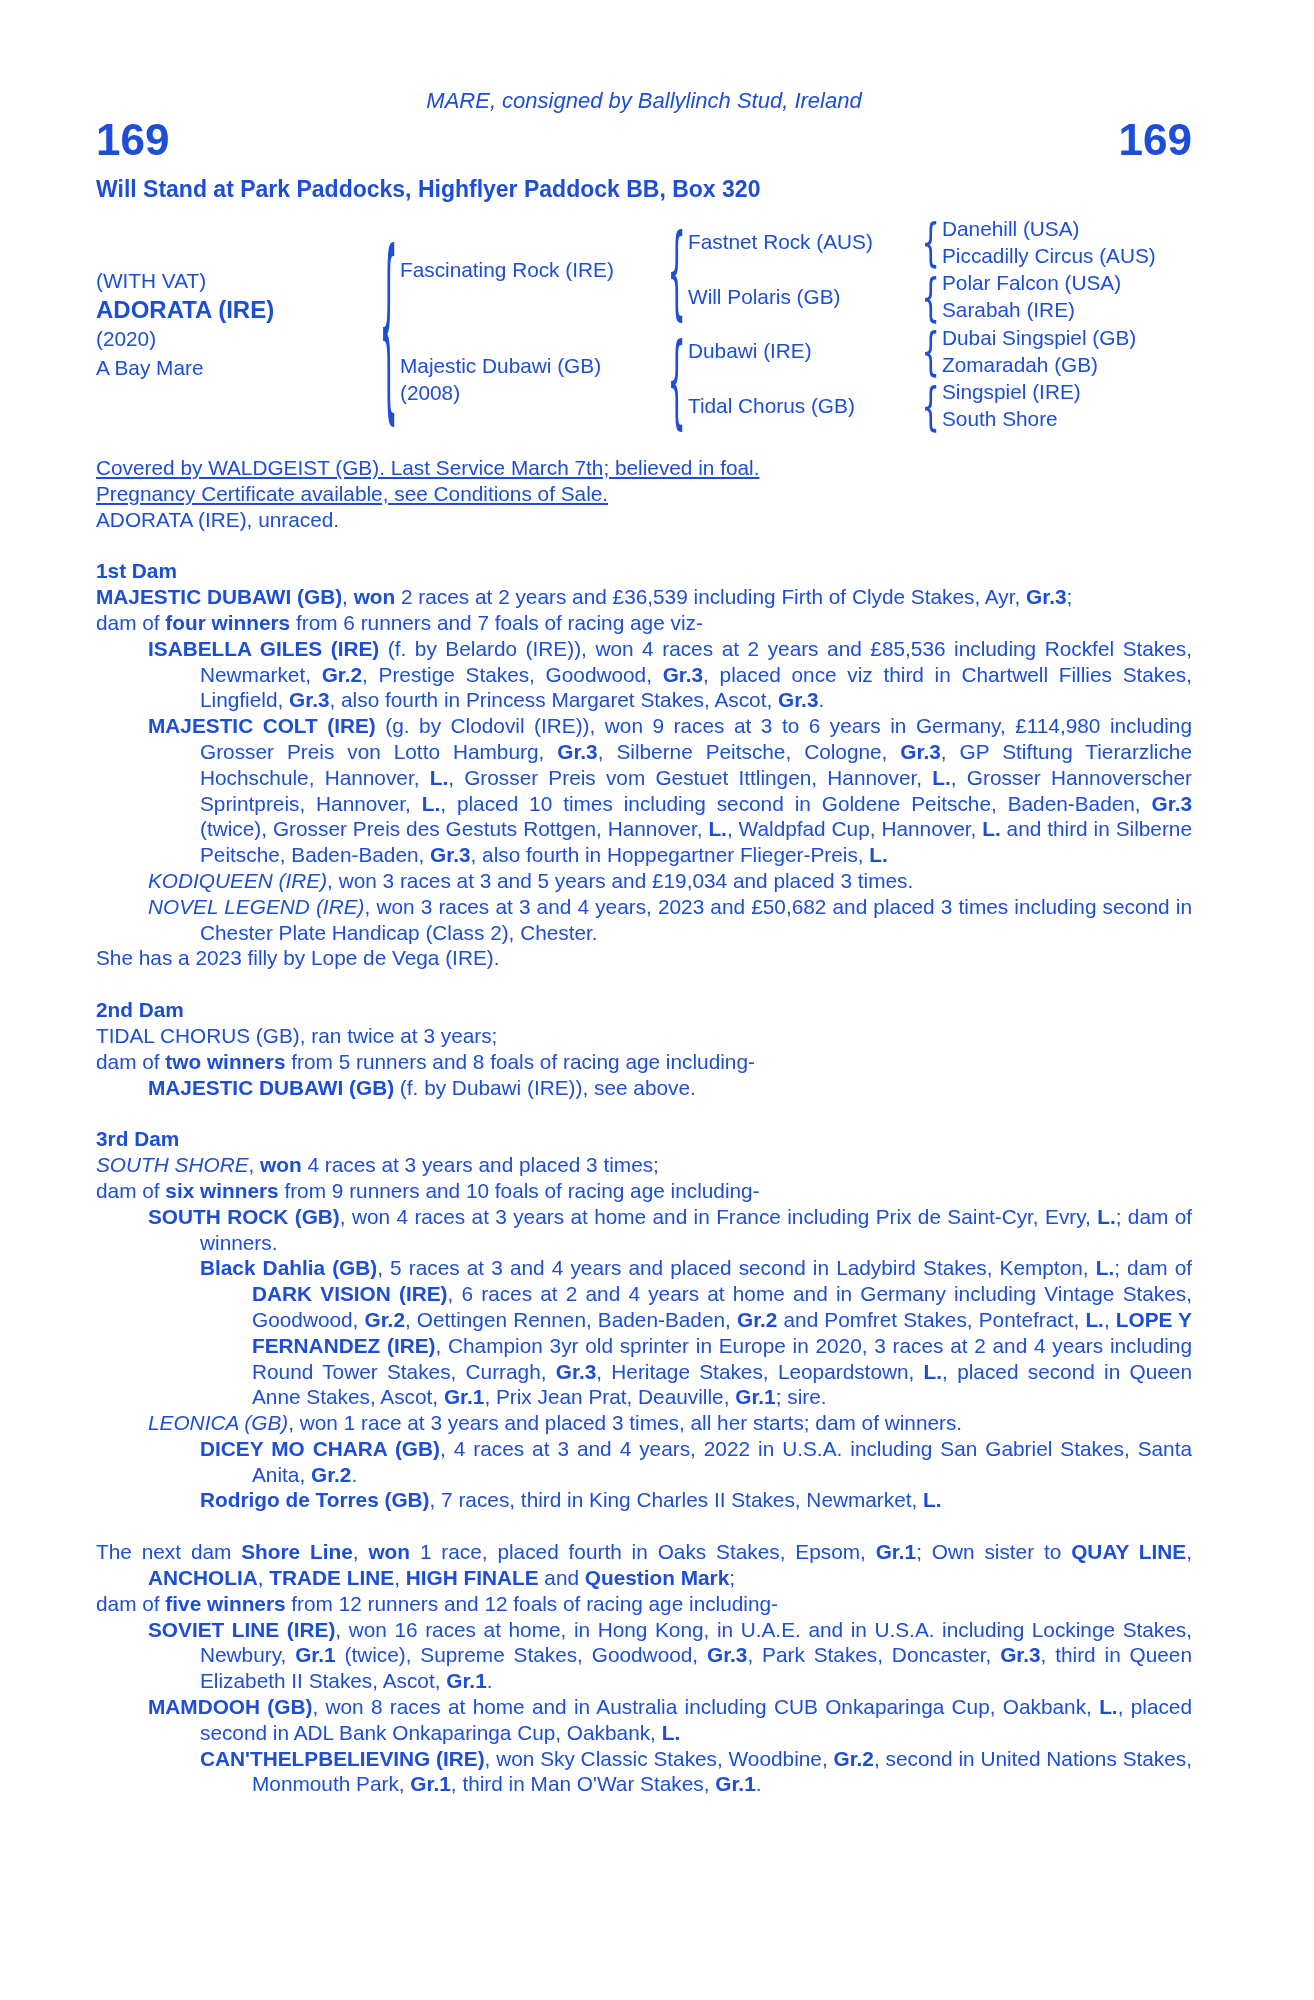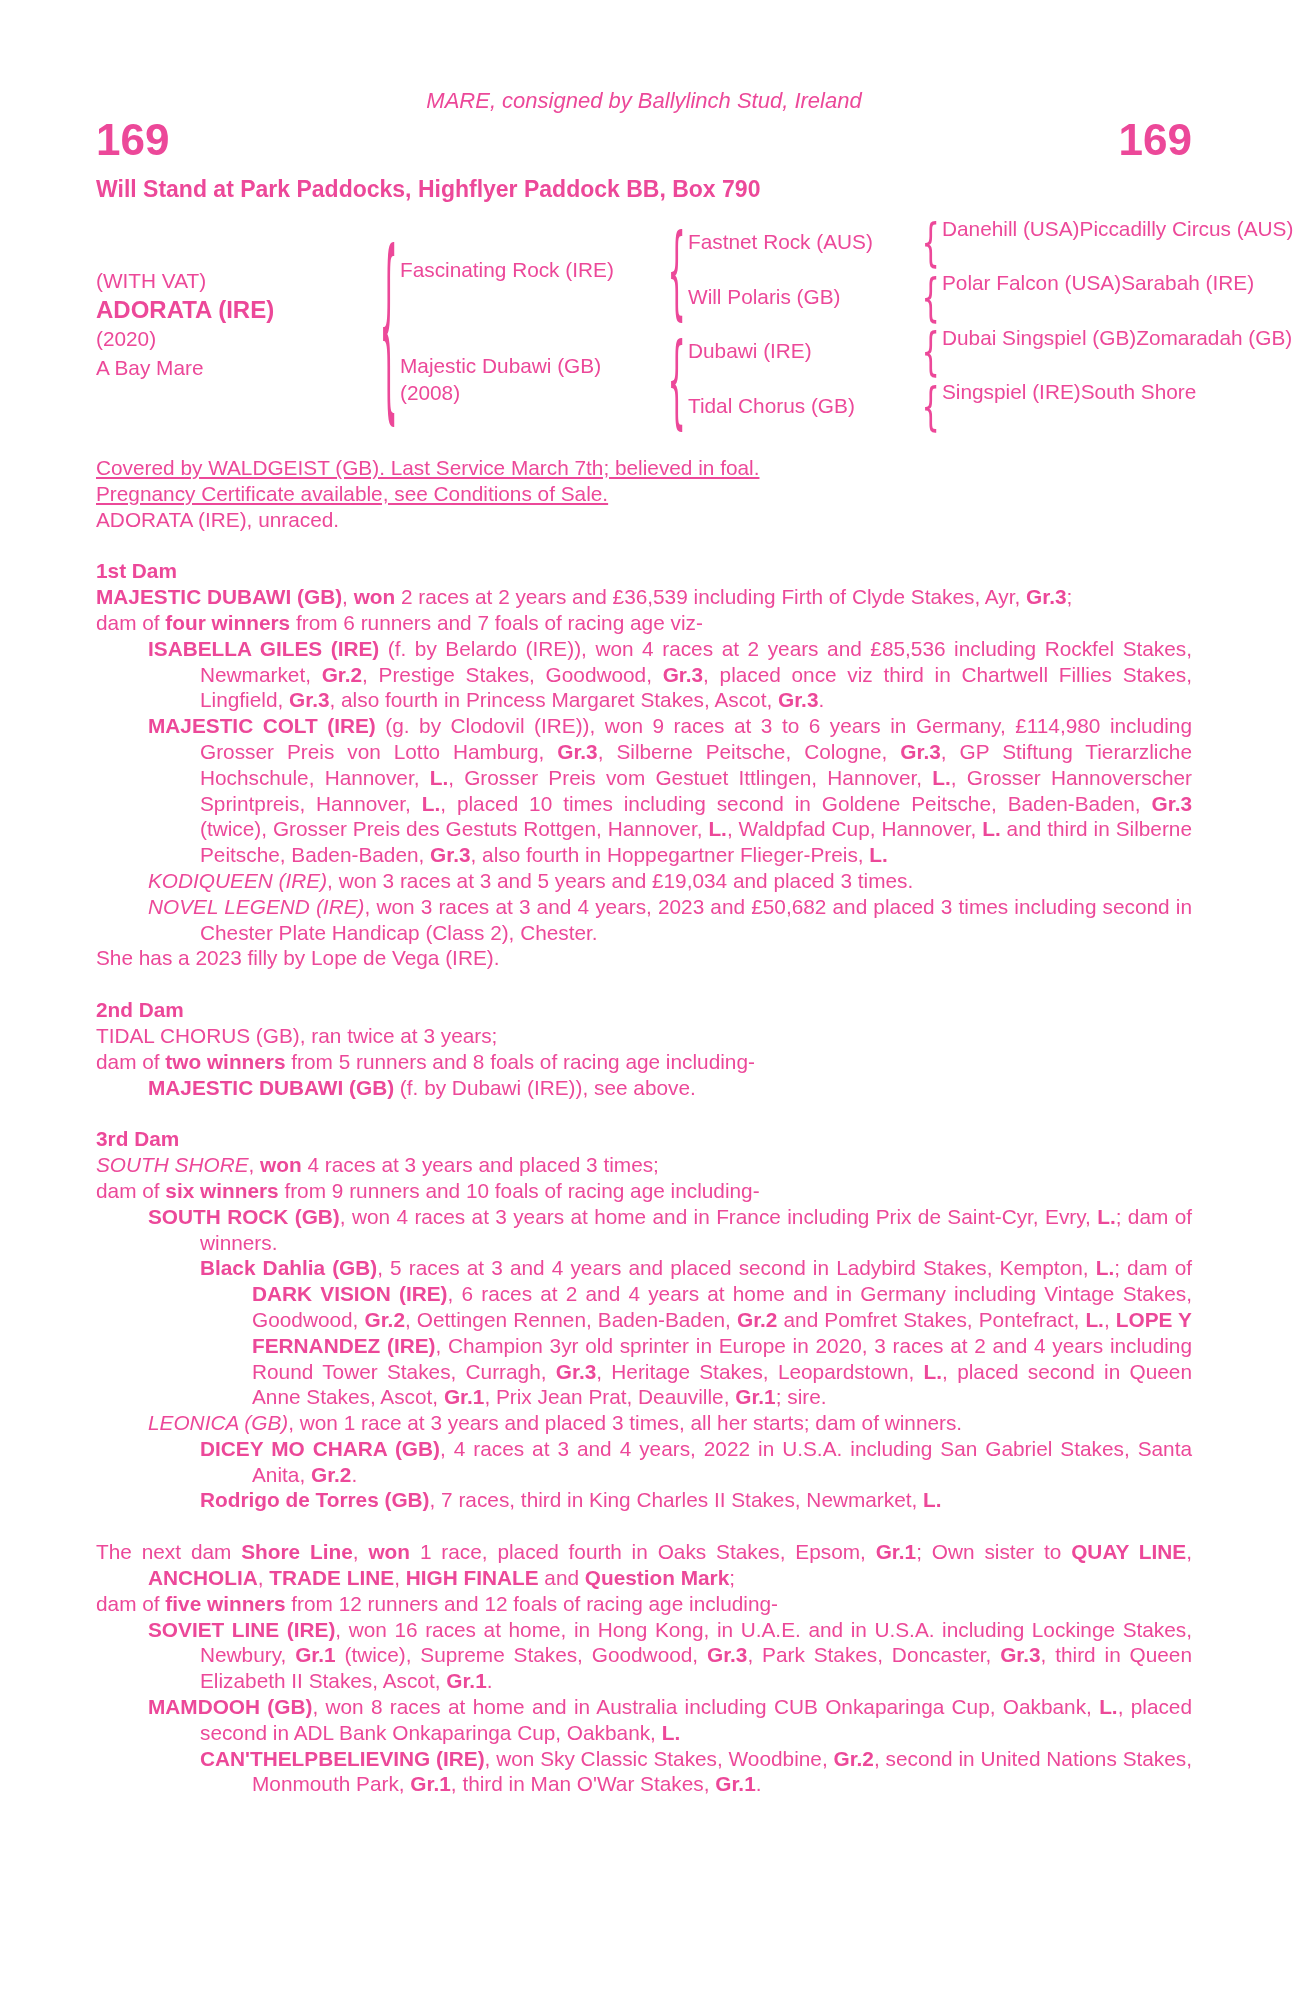--- a/index.html
+++ b/index.html
@@ -1,17 +1,17 @@
 <!DOCTYPE html>
 <html><head>
 <meta charset="utf-8">
 <style>
   html,body { margin:0; padding:0; background:#ffffff; }
   .page {
-    position:relative; width:1314px; height:2000px; background:#ffffff; color:#ec4899;
+    position:relative; width:1314px; height:2000px; background:#ffffff; color:#1d4ed8;
     font-family:"Liberation Sans","DejaVu Sans",sans-serif;
     font-size:20.8px; line-height:25.8px;
     box-sizing:border-box; padding:88px 122px 0 96px; overflow:hidden;
   }
   .b { font-weight:700; }
   .i { font-style:italic; }
 
   .consignor { text-align:center; font-style:italic; font-size:22px; line-height:26px; }
   .lot-row { display:flex; justify-content:space-between; margin-top:5px; font-weight:700; font-size:44px; line-height:42px; }
   .stand { margin-top:15px; font-weight:700; font-size:23px; line-height:27px; }
@@ -23,21 +23,21 @@
   .brace { flex:none; width:22px; height:100%; display:flex; align-items:center; justify-content:center; overflow:visible; }
   .brace span { font-family:"DejaVu Sans",sans-serif; font-weight:400; font-size:40px; line-height:1; display:block;
     transform:scaleX(0.72) scaleY(var(--sy,1)); }
   .b1 { --sy:5.0; } .b2 { --sy:2.55; } .b3 { --sy:1.3; }
   .t-main { display:flex; flex-direction:column; flex:1 1 auto; }
   .g1 { display:flex; height:109px; }
   .g1name { width:266px; flex:none; display:flex; flex-direction:column; justify-content:center; line-height:27px; }
   .g2col { display:flex; flex-direction:column; flex:1 1 auto; }
   .g2 { display:flex; height:54.5px; }
   .g2name { width:232px; flex:none; display:flex; align-items:center; }
-  .g3col { display:flex; justify-content:flex-start; flex:1 1 auto; }
+  .g3col { display:flex; flex-direction:column; justify-content:flex-start; flex:1 1 auto; }
   .g3 { height:27.25px; display:flex; align-items:center; }
 
   .covered { margin-top:22px; text-align:left;text-decoration:underline; }
   .unraced { }
 
   .section { margin-top:26px; }
   .sec-heading { font-weight:700; }
   .para { margin:0; text-align:justify; }
   .ind0 { padding-left:52px;  text-indent:-52px; }
   .ind1 { padding-left:104px; text-indent:-52px; }
@@ -48,21 +48,21 @@
 
 <div class="page">
 
   <div class="consignor">MARE, consigned by Ballylinch Stud, Ireland</div>
 
   <div class="lot-row">
     <span>169</span>
     <span>169</span>
   </div>
 
-  <div class="stand">Will Stand at Park Paddocks, Highflyer Paddock BB, Box 790</div>
+  <div class="stand">Will Stand at Park Paddocks, Highflyer Paddock BB, Box 320</div>
 
   <div class="tree">
     <div class="t-col1">
       <div>(WITH VAT)</div>
       <div class="pname">ADORATA (IRE)</div>
       <div>(2020)</div>
       <div>A Bay Mare</div>
     </div>
     <div class="brace b1">
         <span>{</span>

